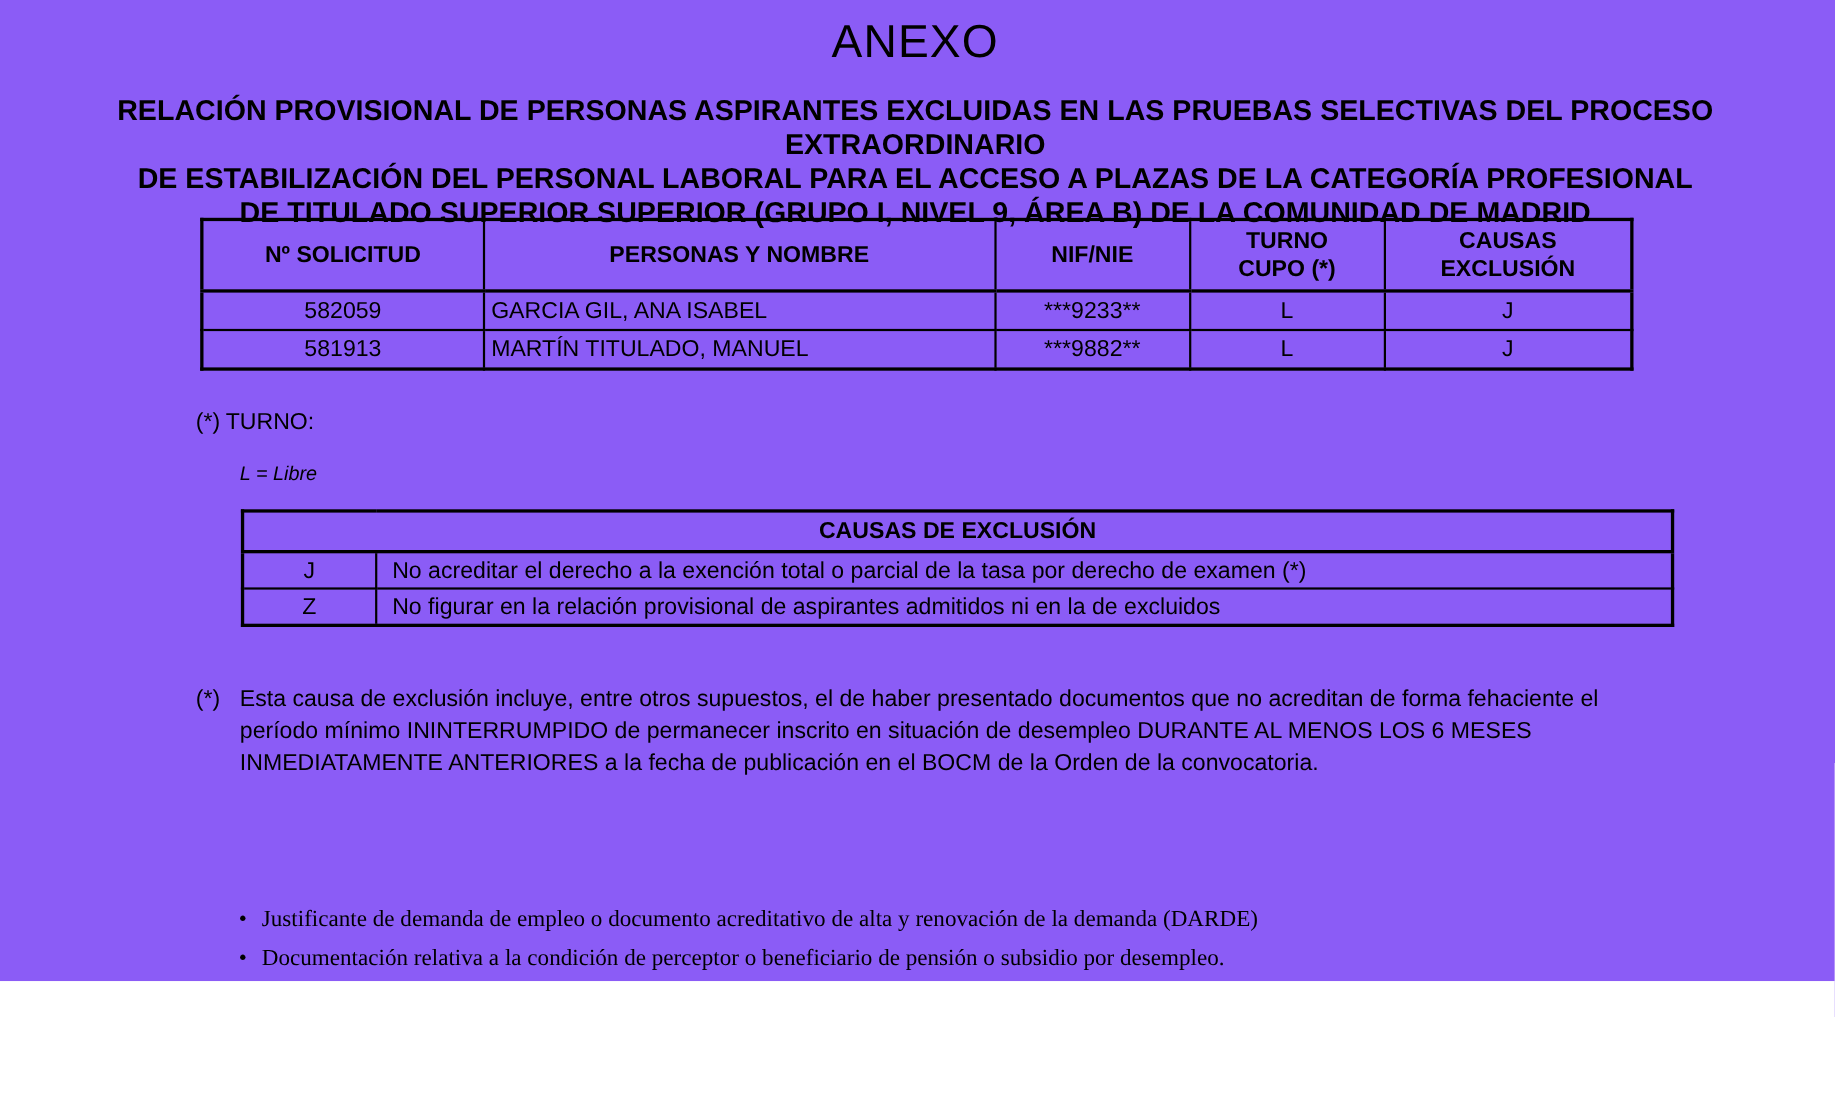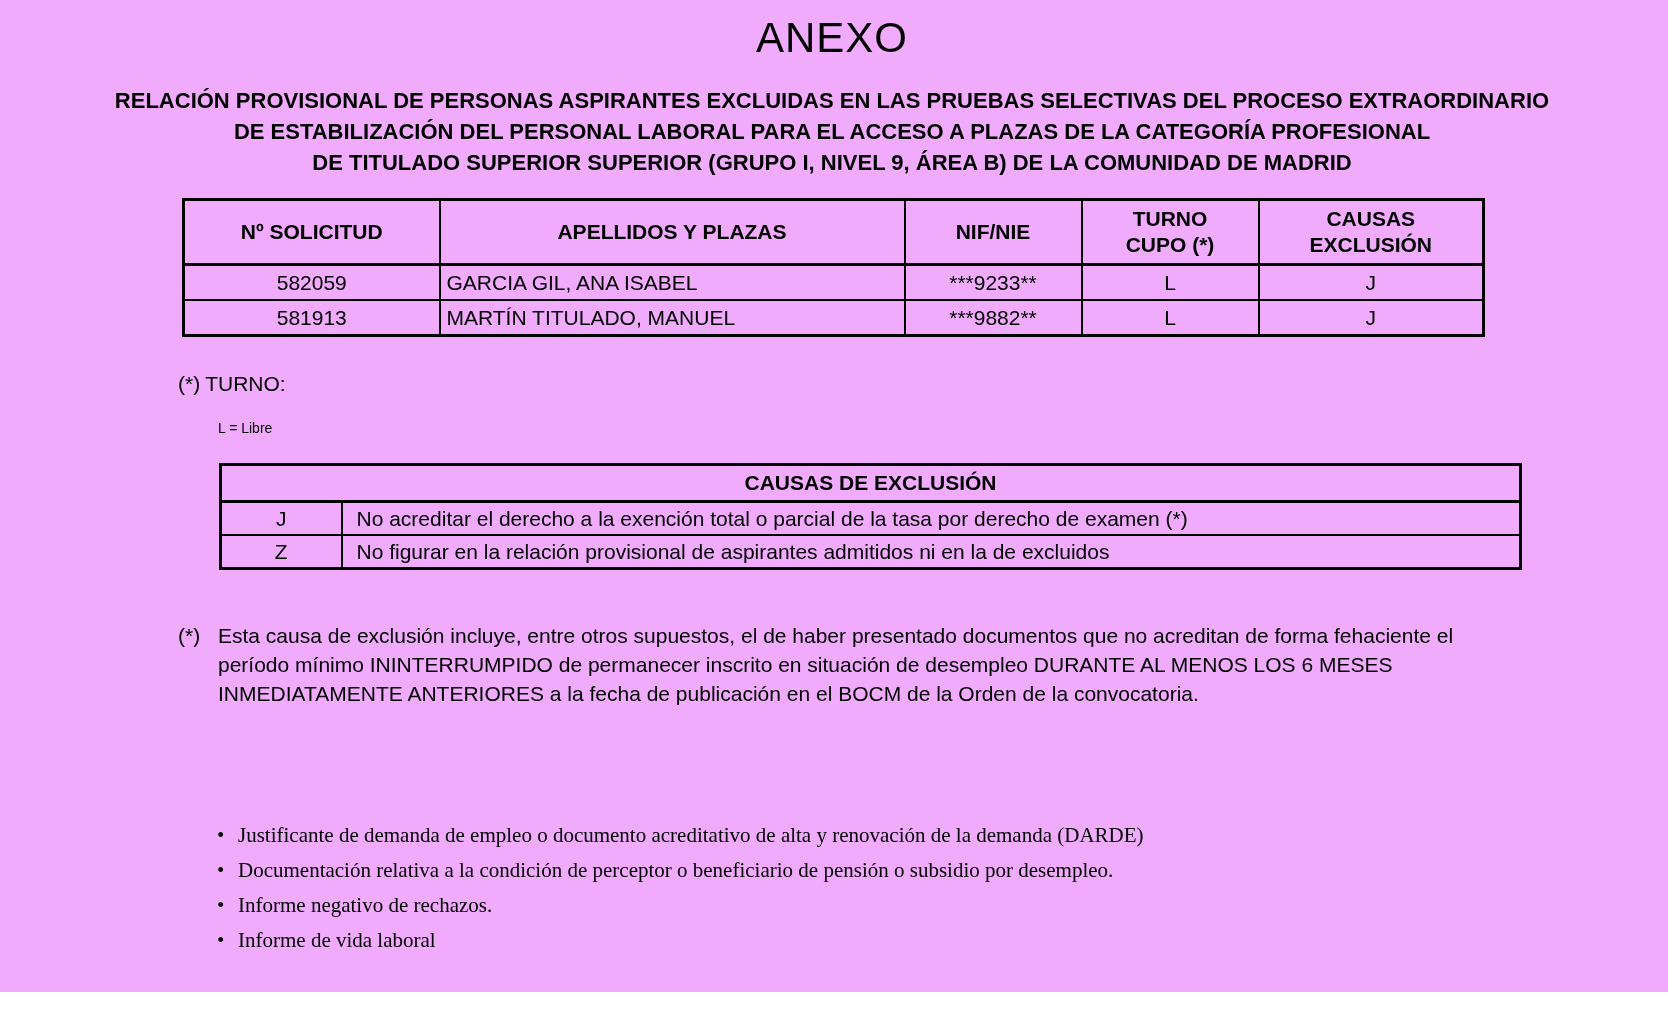--- a/index.html
+++ b/index.html
@@ -1,40 +1,40 @@
 <!DOCTYPE html>
 <html><head>
 <meta charset="utf-8">
 <style>
   html, body { margin: 0; padding: 0; background: #fff; }
   .page {
     position: relative;
     width: 1668px;
-    height: 992px;
-    background: #f0abfc;
+    height: 892px;
+    background: #8b5cf6;
     color: #000;
     font-family: "Liberation Sans", "DejaVu Sans", sans-serif;
     overflow: hidden;
   }
   .doc-title {
     position: absolute;
     top: 14px; left: 0;
     width: 1664px;
     text-align: center;
     font-size: 42px;
     font-weight: normal;
     letter-spacing: 1px;
   }
   .doc-subtitle {
     position: absolute;
     top: 85px; left: 0;
     width: 1664px;
     text-align: center;
     font-weight: bold;
-    font-size: 22px;
+    font-size: 26px;
     line-height: 31px;
   }
   
   .doc-table {
     border-collapse: collapse;
     table-layout: fixed;
     width: 1300px;
     border: 3px solid #000;
     font-size: 21px;
   }
@@ -66,21 +66,22 @@
   .exclusion-table td.desc { text-align: left; padding-left: 14px; }
 
   
   .turno-note {
     position: absolute; top: 372px; left: 178px;
     font-size: 21px;
   }
   .turno-note .marker { margin-right: 5px; }
   .turno-value {
     position: absolute; top: 420px; left: 218px;
-    font-size: 14px;
+    font-size: 18px;
+    font-style: italic;
   }
   .note-para {
     position: absolute; top: 621px; left: 178px;
     width: 1302px;
     display: flex;
     font-size: 21px;
     line-height: 29px;
   }
   .note-para .marker { width: 40px; flex: 0 0 40px; }
   .note-para .note-text { flex: 1; }
@@ -129,21 +130,21 @@
       <colgroup>
         <col style="width:256px">
           <col style="width:465px">
           <col style="width:177px">
           <col style="width:177px">
           <col style="width:225px">
       </colgroup>
       <thead>
         <tr>
             <th>Nº SOLICITUD</th>
-            <th>APELLIDOS Y PLAZAS</th>
+            <th>PERSONAS Y NOMBRE</th>
             <th>NIF/NIE</th>
             <th>TURNO
 CUPO (*)</th>
             <th>CAUSAS
 EXCLUSIÓN</th>
           </tr>
       </thead>
       <tbody>
           <tr>
             <td>582059</td>

